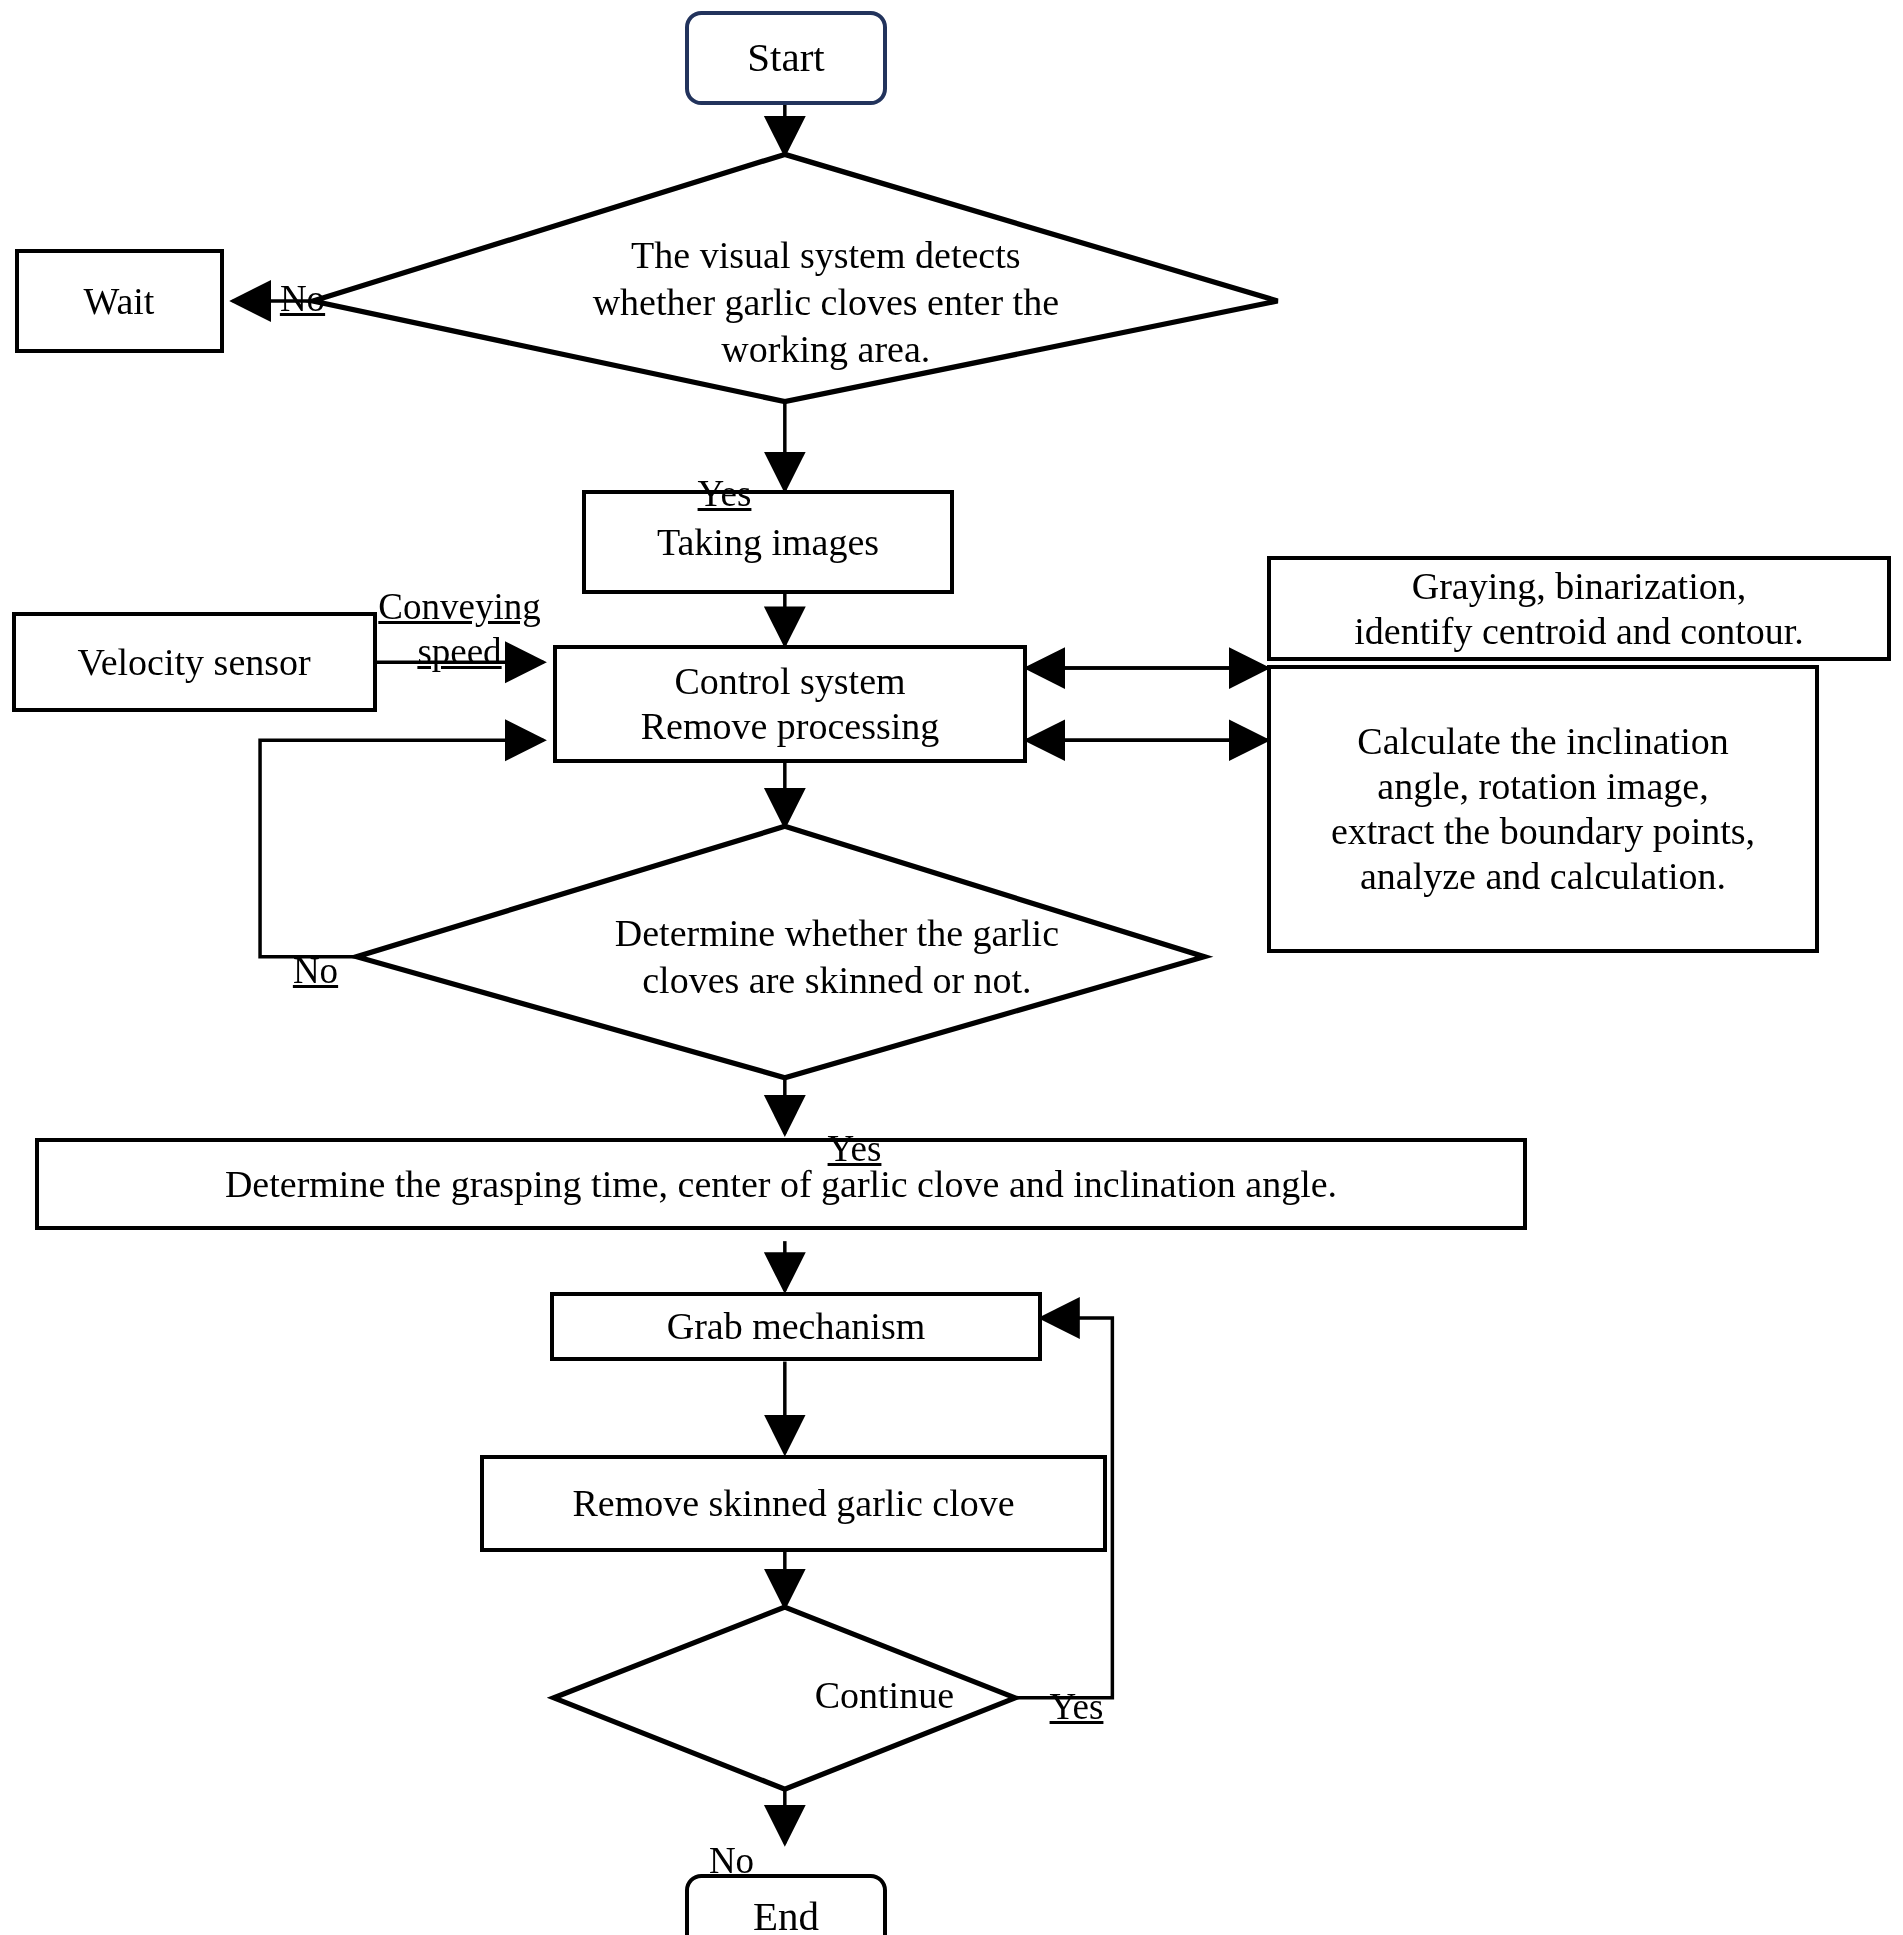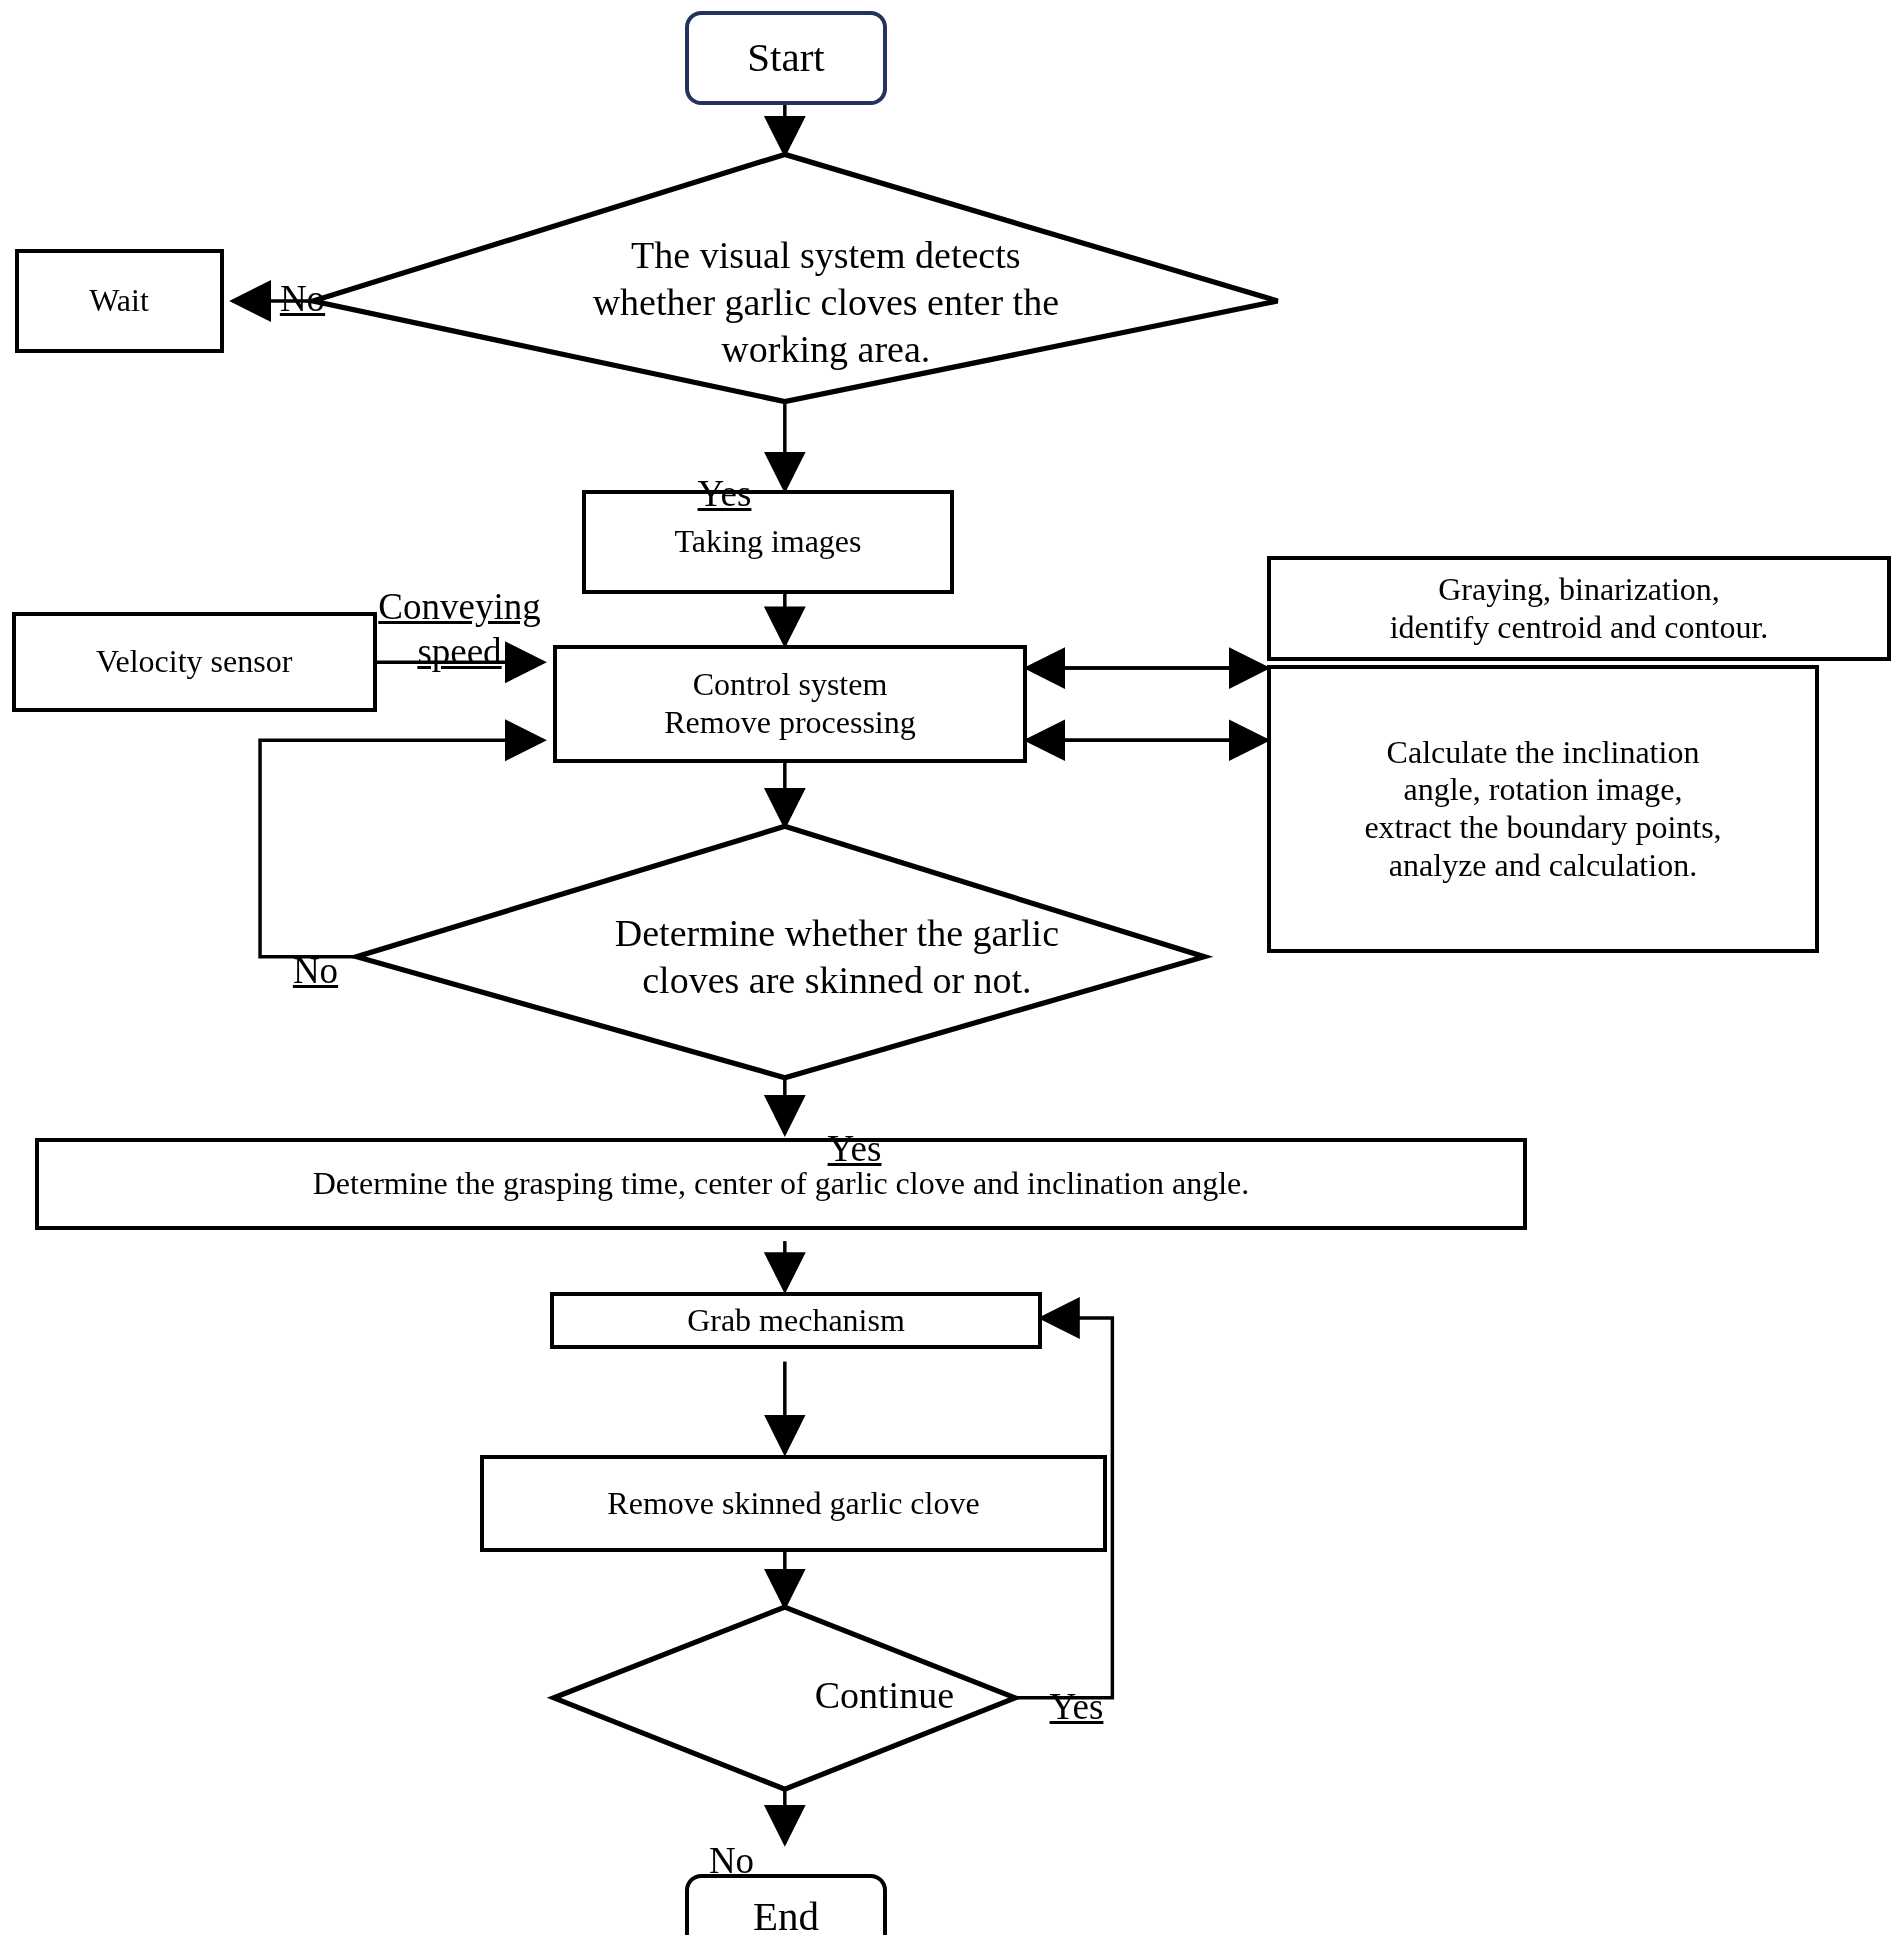--- a/index.html
+++ b/index.html
@@ -65,21 +65,21 @@
     white-space: pre-line;
   }
   .edge-label {
     position: absolute;
     color: #000000;
     white-space: pre-line;
     line-height: 1.2;
     text-align: center;
   }
   .fs-start { font-size: 41px; }
-  .fs-box   { font-size: 32px; }
+  .fs-box   { font-size: 38px; }
   .fs-dia   { font-size: 38px; }
   .fs-lbl   { font-size: 37px; text-decoration: underline; }
 </style>
 </head>
 <body>
 
 <div id="stage">
 
   <svg id="edges" viewBox="0 0 3271 3327" width="1903" height="1936" xmlns="http://www.w3.org/2000/svg">
     <defs>
@@ -173,21 +173,21 @@
 
   <div class="diamond-label fs-dia" style="left:512px; top:899px; width:547px; height:116px;">
     <span>Determine whether the garlic
 cloves are skinned or not.</span>
   </div>
 
   <div class="node rect fs-box" style="left:35px; top:1138px; width:1492px; height:92px;">
     <span class="node-label">Determine the grasping time, center of garlic clove and inclination  angle.</span>
   </div>
 
-  <div class="node rect fs-box" style="left:550px; top:1292px; width:492px; height:57px;">
+  <div class="node rect fs-box" style="left:550px; top:1292px; width:492px; height:69px;">
     <span class="node-label">Grab mechanism</span>
   </div>
 
   <div class="node rect fs-box" style="left:480px; top:1455px; width:627px; height:97px;">
     <span class="node-label">Remove skinned garlic  clove</span>
   </div>
 
   <div class="diamond-label fs-dia" style="left:617px; top:1664px; width:337px; height:64px;">
     <span>Continue</span>
   </div>

